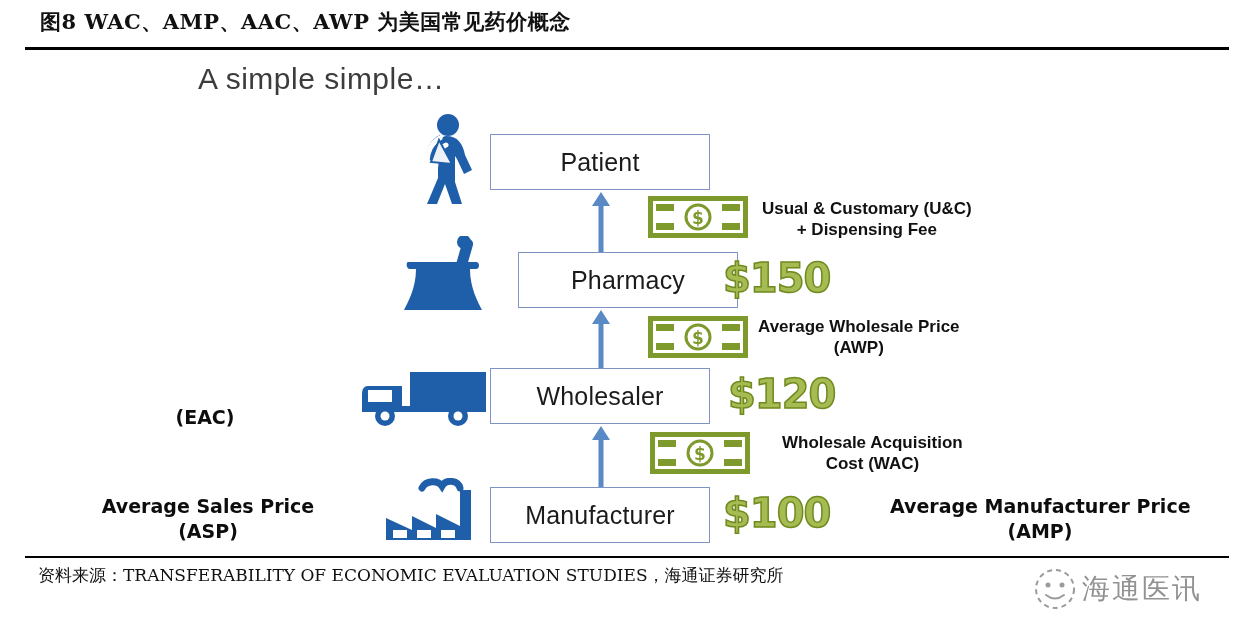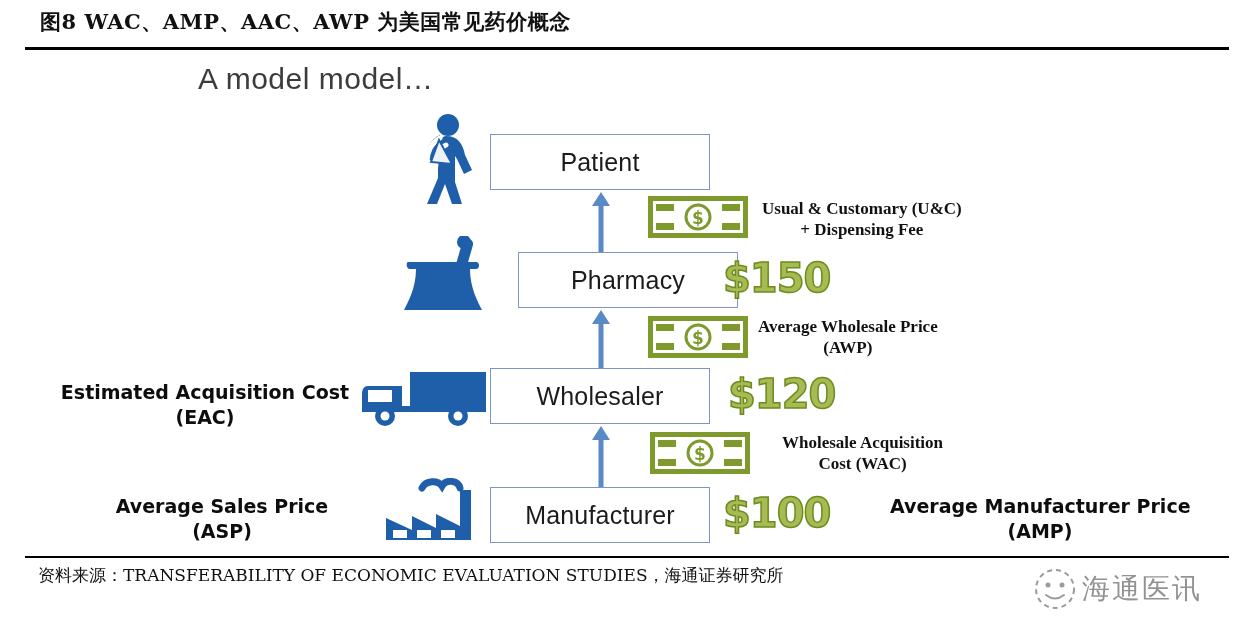--- a/index.html
+++ b/index.html
@@ -158,21 +158,21 @@
   #price-manufacturer { left: 723px; top: 443px; }
 
   
   .money-group {
     position: absolute;
     display: flex;
     align-items: flex-start;
   }
   .bill-icon { width: 100px; height: 42px; flex: 0 0 auto; }
   .money-caption {
-    font-family: Liberation Serif, serif;
+    font-family: Liberation Sans, sans-serif;
     font-weight: bold;
     font-size: 17px;
     color: #111111;
     line-height: 1.25;
     text-align: center;
     white-space: nowrap;
   }
   #money-uc        { left: 648px; top: 146px; }
   #money-uc .money-caption   { margin-left: 14px; padding-top: 2px; }
   #money-awp       { left: 648px; top: 266px; }
@@ -185,33 +185,33 @@
     position: absolute;
     font-family: "DejaVu Sans", sans-serif;
     font-weight: bold;
     font-size: 19px;
     color: #0d0d0d;
     line-height: 1.3;
     text-align: center;
     white-space: nowrap;
   }
   #label-eac { left: 60px;  top: 330px; width: 290px; }
-  #label-asp { left: 112px;  top: 444px; width: 220px; }
+  #label-asp { left: 98px;  top: 444px; width: 220px; }
   #label-aac { left: 905px; top: 330px; width: 270px; }
   #label-amp { left: 890px; top: 444px; width: 300px; }
 </style>
 </head>
 <body>
 
 <div id="figure-title">图8  WAC、AMP、AAC、AWP 为美国常见药价概念</div>
 <div id="title-rule"></div>
 
 <div id="diagram">
 
-  <div id="model-caption">A model model…</div>
+  <div id="model-caption">A simple simple…</div>
 
   <div class="side-icon" id="icon-patient">
     <svg viewBox="0 0 92 92" width="92" height="92">
       <g fill="#1f5fa9">
         <ellipse cx="48" cy="13" rx="11" ry="11"></ellipse>
         <path d="M40 23 C30 27 26 38 25 50 L33 52 C34 43 37 36 41 33 Z"></path>
         <path d="M46 24 C58 24 63 32 65 43 L72 58 L64 62 L57 47 L55 44 L55 70 L62 92 L52 92 L45 72 L37 92 L27 92 L38 66 L38 42 C38 31 40 25 46 24 Z"></path>
       </g>
       <path d="M40 26 C31 31 27 41 27 50 L36 52 C37 42 41 35 46 33" fill="none" stroke="#ffffff" stroke-width="5" stroke-linecap="round"></path>
       <path d="M39 28 L31 50 L52 52 Z" fill="#eef2f8" stroke="#1f5fa9" stroke-width="2"></path>
@@ -339,21 +339,21 @@
         <text x="50" y="28" font-family="DejaVu Sans, sans-serif" font-size="17" font-weight="bold" fill="#7f9a2c" text-anchor="middle">$</text>
       </svg>
     </span>
     <span class="money-caption">
       <span>Wholesale Acquisition</span><br>
       <span>Cost (WAC)</span>
     </span>
   </div>
 
   <div class="side-label" id="label-eac">
-    <span>Estimated Acquisition Cost</span><br>
+    <br>
     <span>(EAC)</span>
   </div>
   <div class="side-label" id="label-asp">
     <span>Average Sales Price</span><br>
     <span>(ASP)</span>
   </div>
   <div class="side-label" id="label-amp">
     <span>Average Manufacturer Price</span><br>
     <span>(AMP)</span>
   </div>

